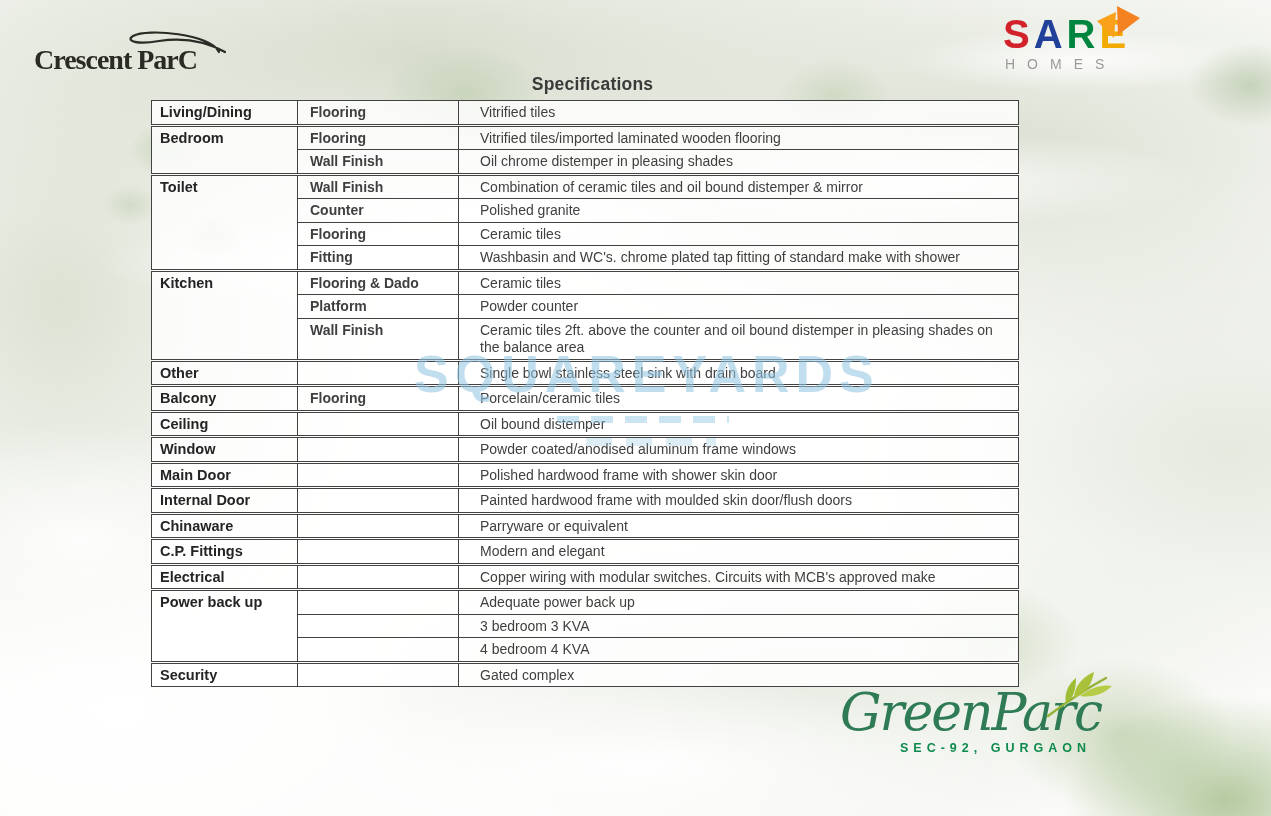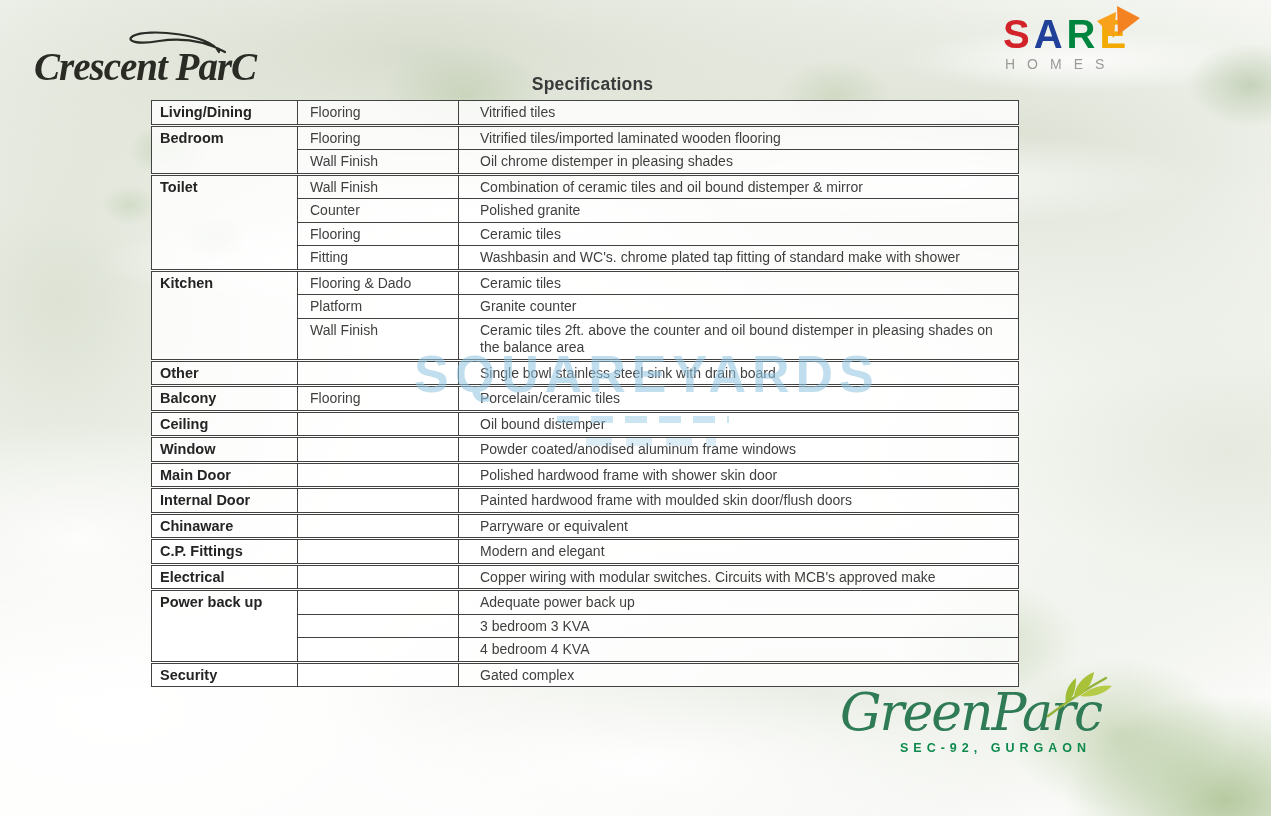--- a/index.html
+++ b/index.html
@@ -35,22 +35,22 @@
       radial-gradient(ellipse 420px 520px at 60px 300px, rgba(210,217,199,.75), transparent 78%),
       radial-gradient(ellipse 500px 320px at 1230px 450px, rgba(213,220,203,.60), transparent 78%),
       radial-gradient(ellipse 650px 220px at 820px 690px, rgba(214,221,205,.50), transparent 78%),
       #fdfdfc;
   }
 
   
   .crescent{position:absolute;left:34px;top:34px;width:200px;height:46px;}
   .crescent .word{
     font-family:"Liberation Serif","DejaVu Serif",serif;
-    font-weight:bold;font-size:39px;letter-spacing:-1px;color:#2b2b26;
-    position:absolute;left:0;top:10px;white-space:nowrap;font-style:italic;
+    font-weight:bold;font-size:28px;letter-spacing:-1px;color:#2b2b26;
+    position:absolute;left:0;top:10px;white-space:nowrap;
   }
   .crescent svg{position:absolute;left:55px;top:-4px;}
 
   
   .sare{position:absolute;left:1003px;top:14px;width:150px;height:72px;}
   .sare-letters{font-weight:bold;font-size:40px;line-height:40px;letter-spacing:4px;white-space:nowrap;}
   .sare-homes{font-size:14px;line-height:14px;letter-spacing:12px;color:#9a9a9a;margin-top:3px;padding-left:2px;}
   .sare .butterfly{position:absolute;right:12px;top:-10px;}
 
   
@@ -68,21 +68,21 @@
   }
   .spec-table td{
     border:1px solid #424242;
     vertical-align:top;
     padding:3px 10px 2px 10px;line-height:17.5px;
     overflow:hidden;
   }
   .spec-table td.cat{
     font-weight:bold;color:#242424;font-size:14.5px;padding-left:8px;
   }
-  .spec-table td.sub{padding-left:12px;}
+  .spec-table td.sub{padding-left:12px;font-weight:bold;}
   .spec-table td.desc{padding-left:21px;}
   .spec-table tr.group-start td{border-top:3px double #424242;}
 
   
   .watermark{
     position:absolute;left:414px;top:348px;z-index:5;
     font-weight:bold;font-size:52px;letter-spacing:6px;line-height:1;
     color:rgba(148,198,226,.58);white-space:nowrap;pointer-events:none;
   }
   .wm-frag{position:absolute;z-index:5;pointer-events:none;}
@@ -165,21 +165,21 @@
           <td class="sub">Fitting</td>
           <td class="desc">Washbasin and WC's. chrome plated tap fitting of standard make with shower</td>
         </tr>
         <tr class="group-start">
           <td class="cat" rowspan="3">Kitchen</td>
           <td class="sub">Flooring &amp; Dado</td>
           <td class="desc">Ceramic tiles</td>
         </tr>
         <tr>
           <td class="sub">Platform</td>
-          <td class="desc">Granite counter</td>
+          <td class="desc">Powder counter</td>
         </tr>
         <tr>
           <td class="sub">Wall Finish</td>
           <td class="desc">Ceramic tiles 2ft. above the counter and oil bound distemper in pleasing shades on the balance area</td>
         </tr>
         <tr class="group-start">
           <td class="cat" rowspan="1">Other</td>
           <td class="sub"></td>
           <td class="desc">Single bowl stainless steel sink with drain board</td>
         </tr>

